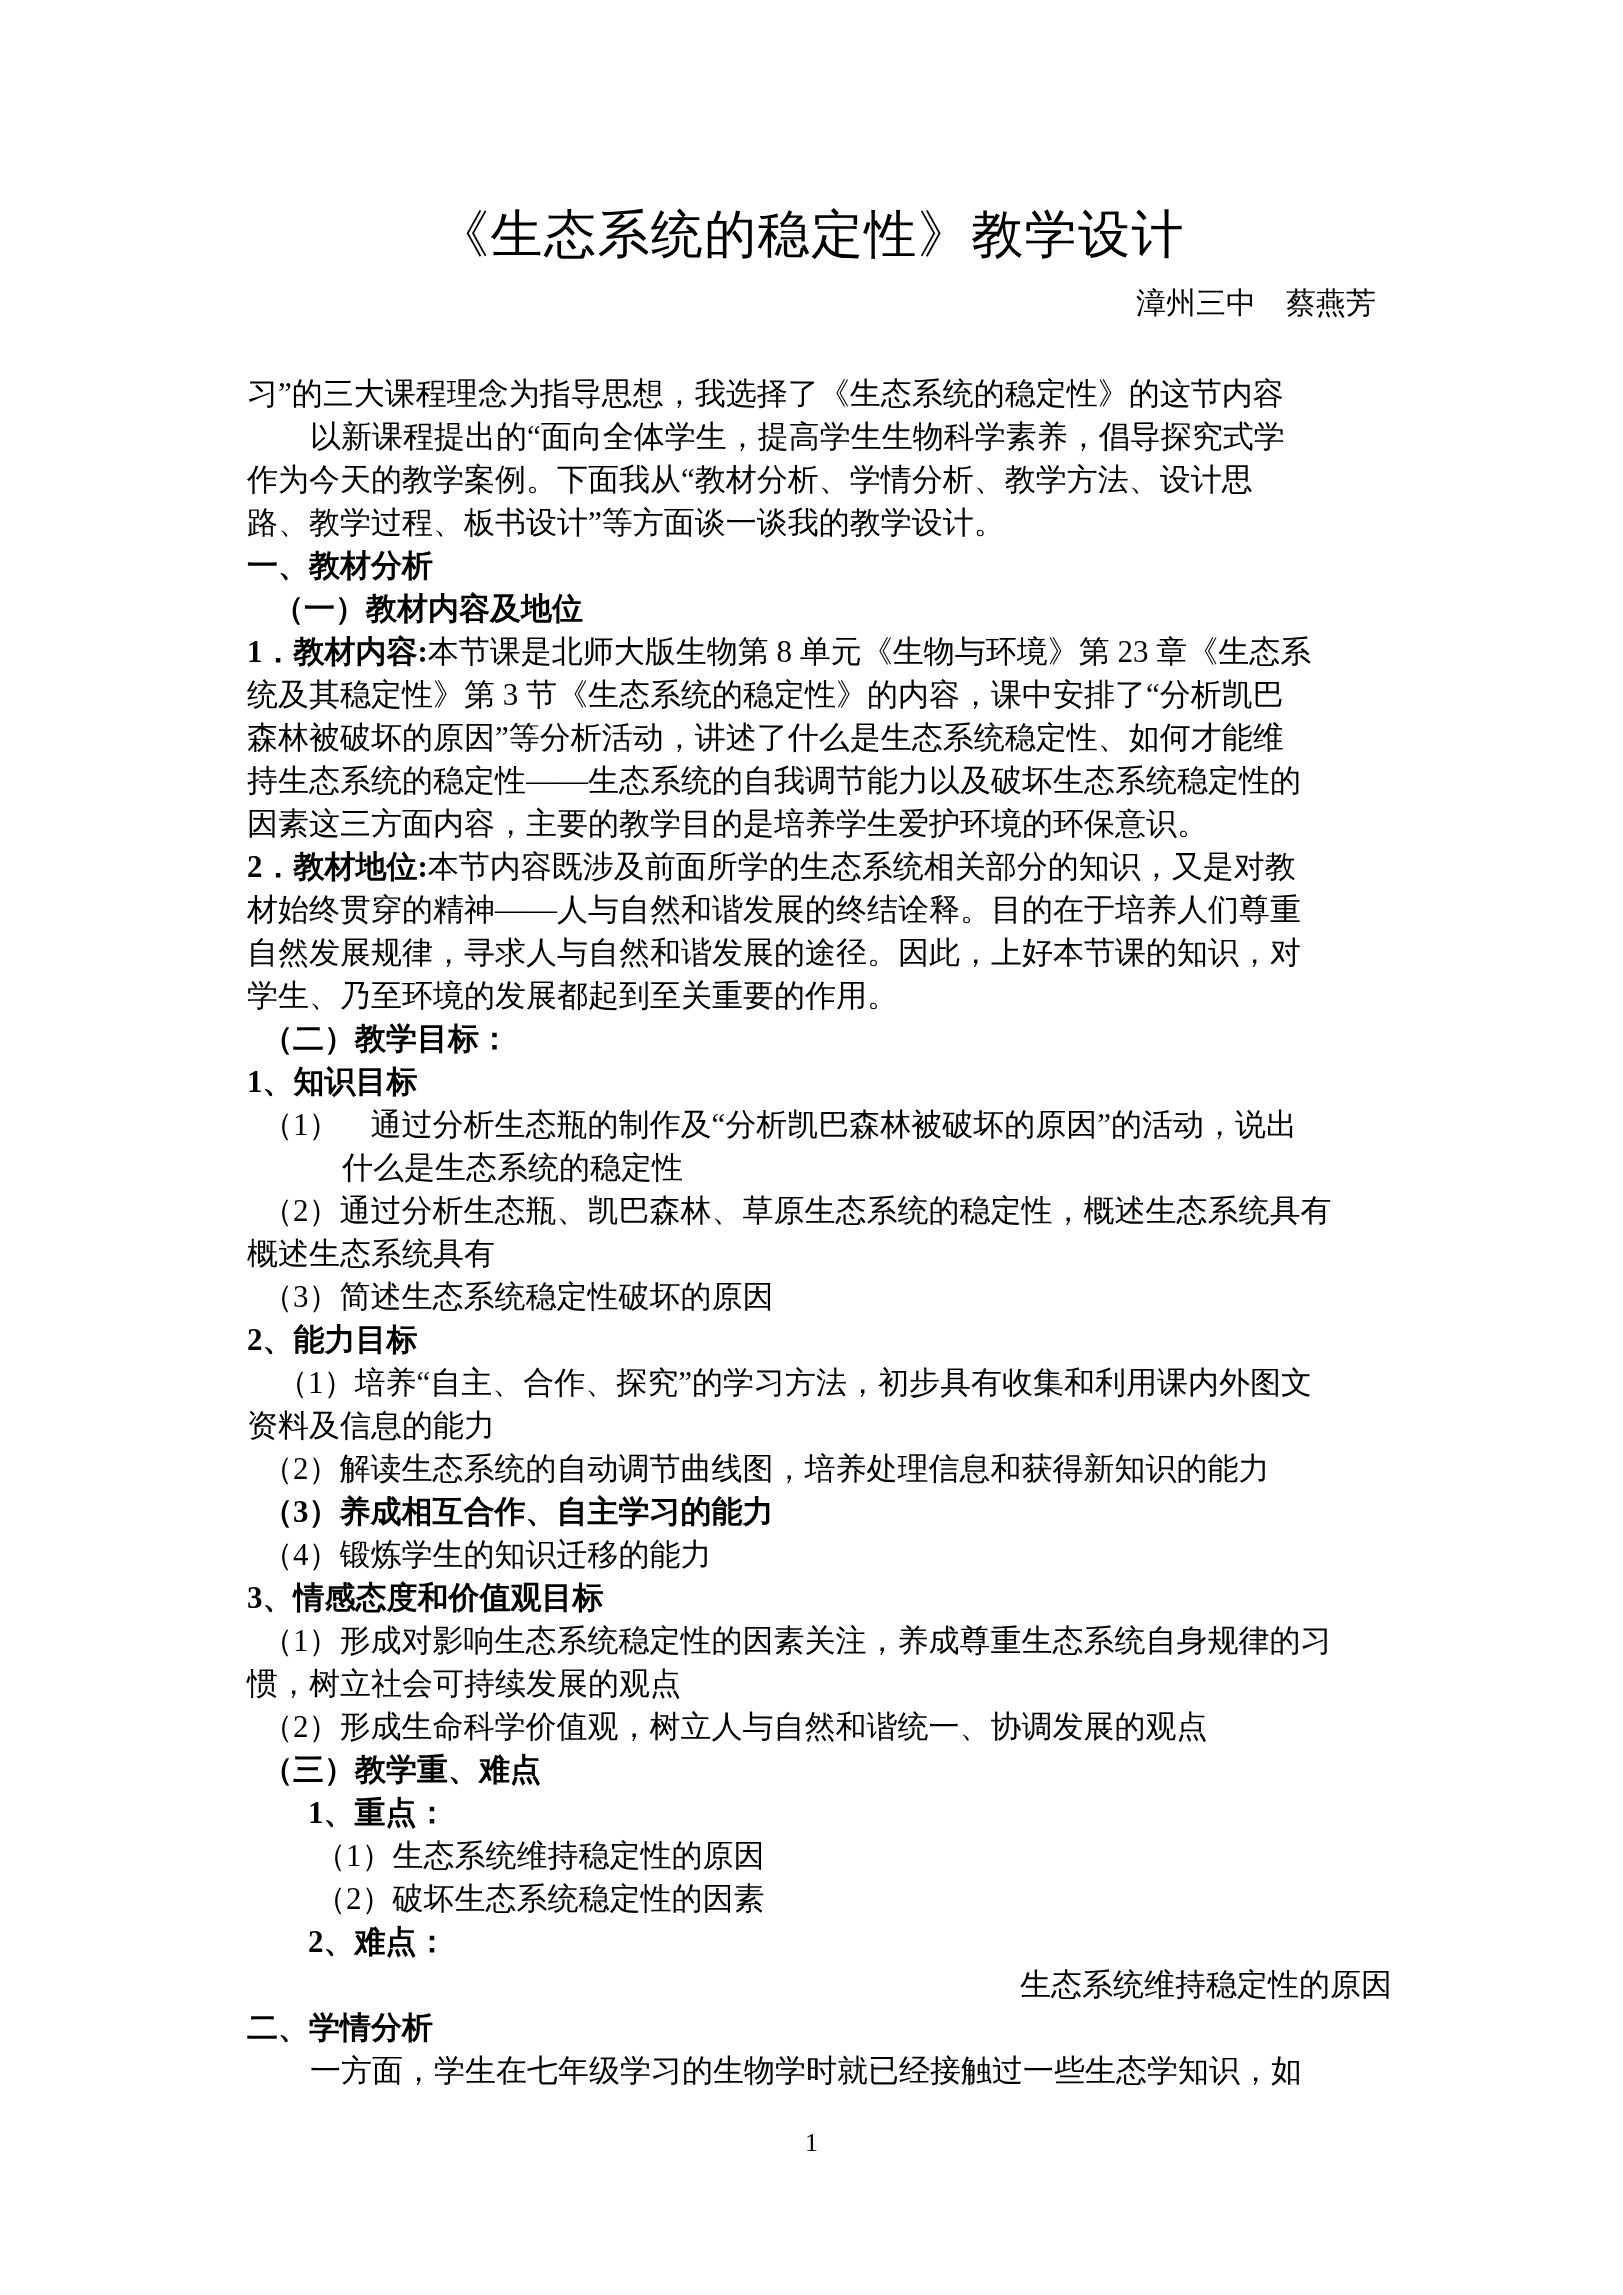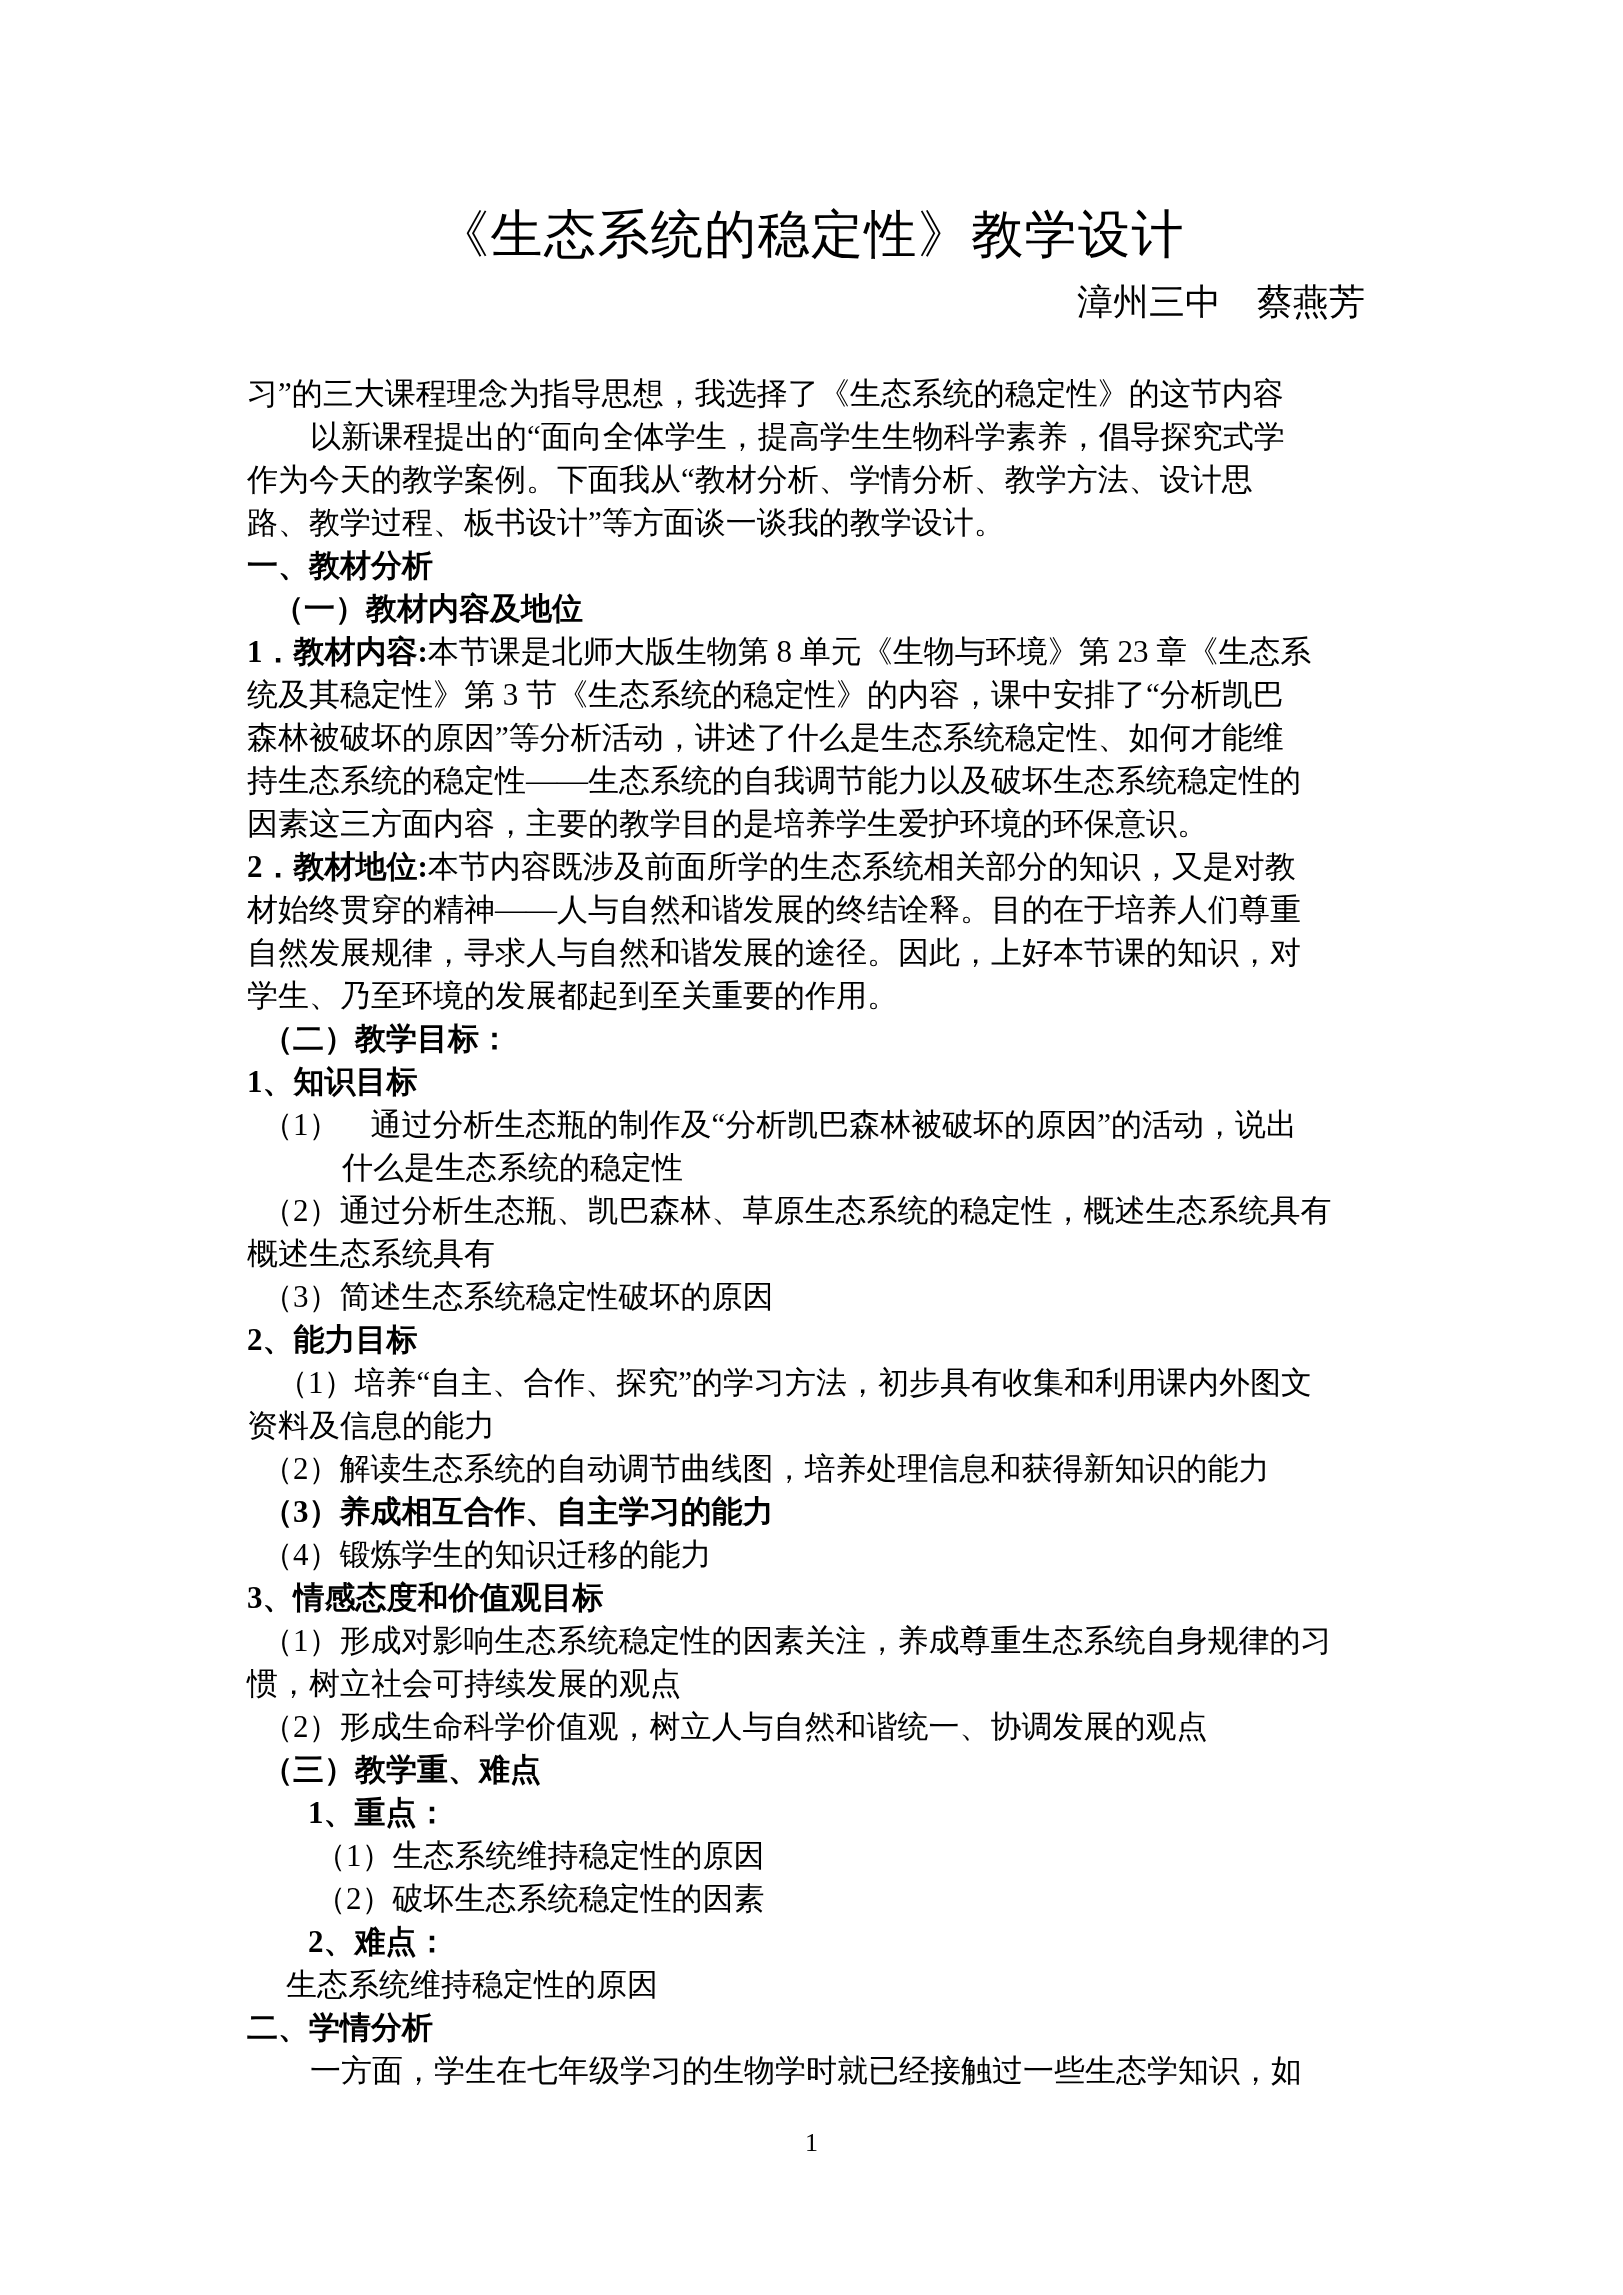--- a/index.html
+++ b/index.html
@@ -24,24 +24,24 @@
     text-align: center;
     font-size: 52px;
     line-height: 65px;
     font-weight: normal;
     letter-spacing: 1.4px;
     white-space: nowrap;
   }
   .doc-author {
     position: absolute;
     top: 285px;
-    left: 247px;
+    left: 258px;
     width: 1118px;
     text-align: right;
-    font-size: 36px;
+    font-size: 30px;
     line-height: 35px;
     white-space: nowrap;
   }
   .doc-body {
     position: absolute;
     top: 372px;
     left: 247px;
     width: 1145px;
   }
   .line {
@@ -100,19 +100,19 @@
       <div class="line" style="margin-left: 15px;">（4）锻炼学生的知识迁移的能力</div>
       <div class="line bold">3、情感态度和价值观目标</div>
       <div class="line" style="margin-left: 15px;">（1）形成对影响生态系统稳定性的因素关注，养成尊重生态系统自身规律的习</div>
       <div class="line">惯，树立社会可持续发展的观点</div>
       <div class="line" style="margin-left: 15px;">（2）形成生命科学价值观，树立人与自然和谐统一、协调发展的观点</div>
       <div class="line bold" style="margin-left: 15px;">（三）教学重、难点</div>
       <div class="line bold" style="margin-left: 61px;">1、重点：</div>
       <div class="line" style="margin-left: 68px;">（1）生态系统维持稳定性的原因</div>
       <div class="line" style="margin-left: 68px;">（2）破坏生态系统稳定性的因素</div>
       <div class="line bold" style="margin-left: 61px;">2、难点：</div>
-      <div class="line" style="margin-left: 39px;">生态系统维持稳定性的原因</div>
+      <div class="line" style="margin-left: 68px; text-align: right;">生态系统维持稳定性的原因</div>
       <div class="line bold">二、学情分析</div>
       <div class="line" style="margin-left: 63px;">一方面，学生在七年级学习的生物学时就已经接触过一些生态学知识，如</div>
     </div>
   <div class="page-footer">1</div>
 </div>
 
 
 </body></html>

